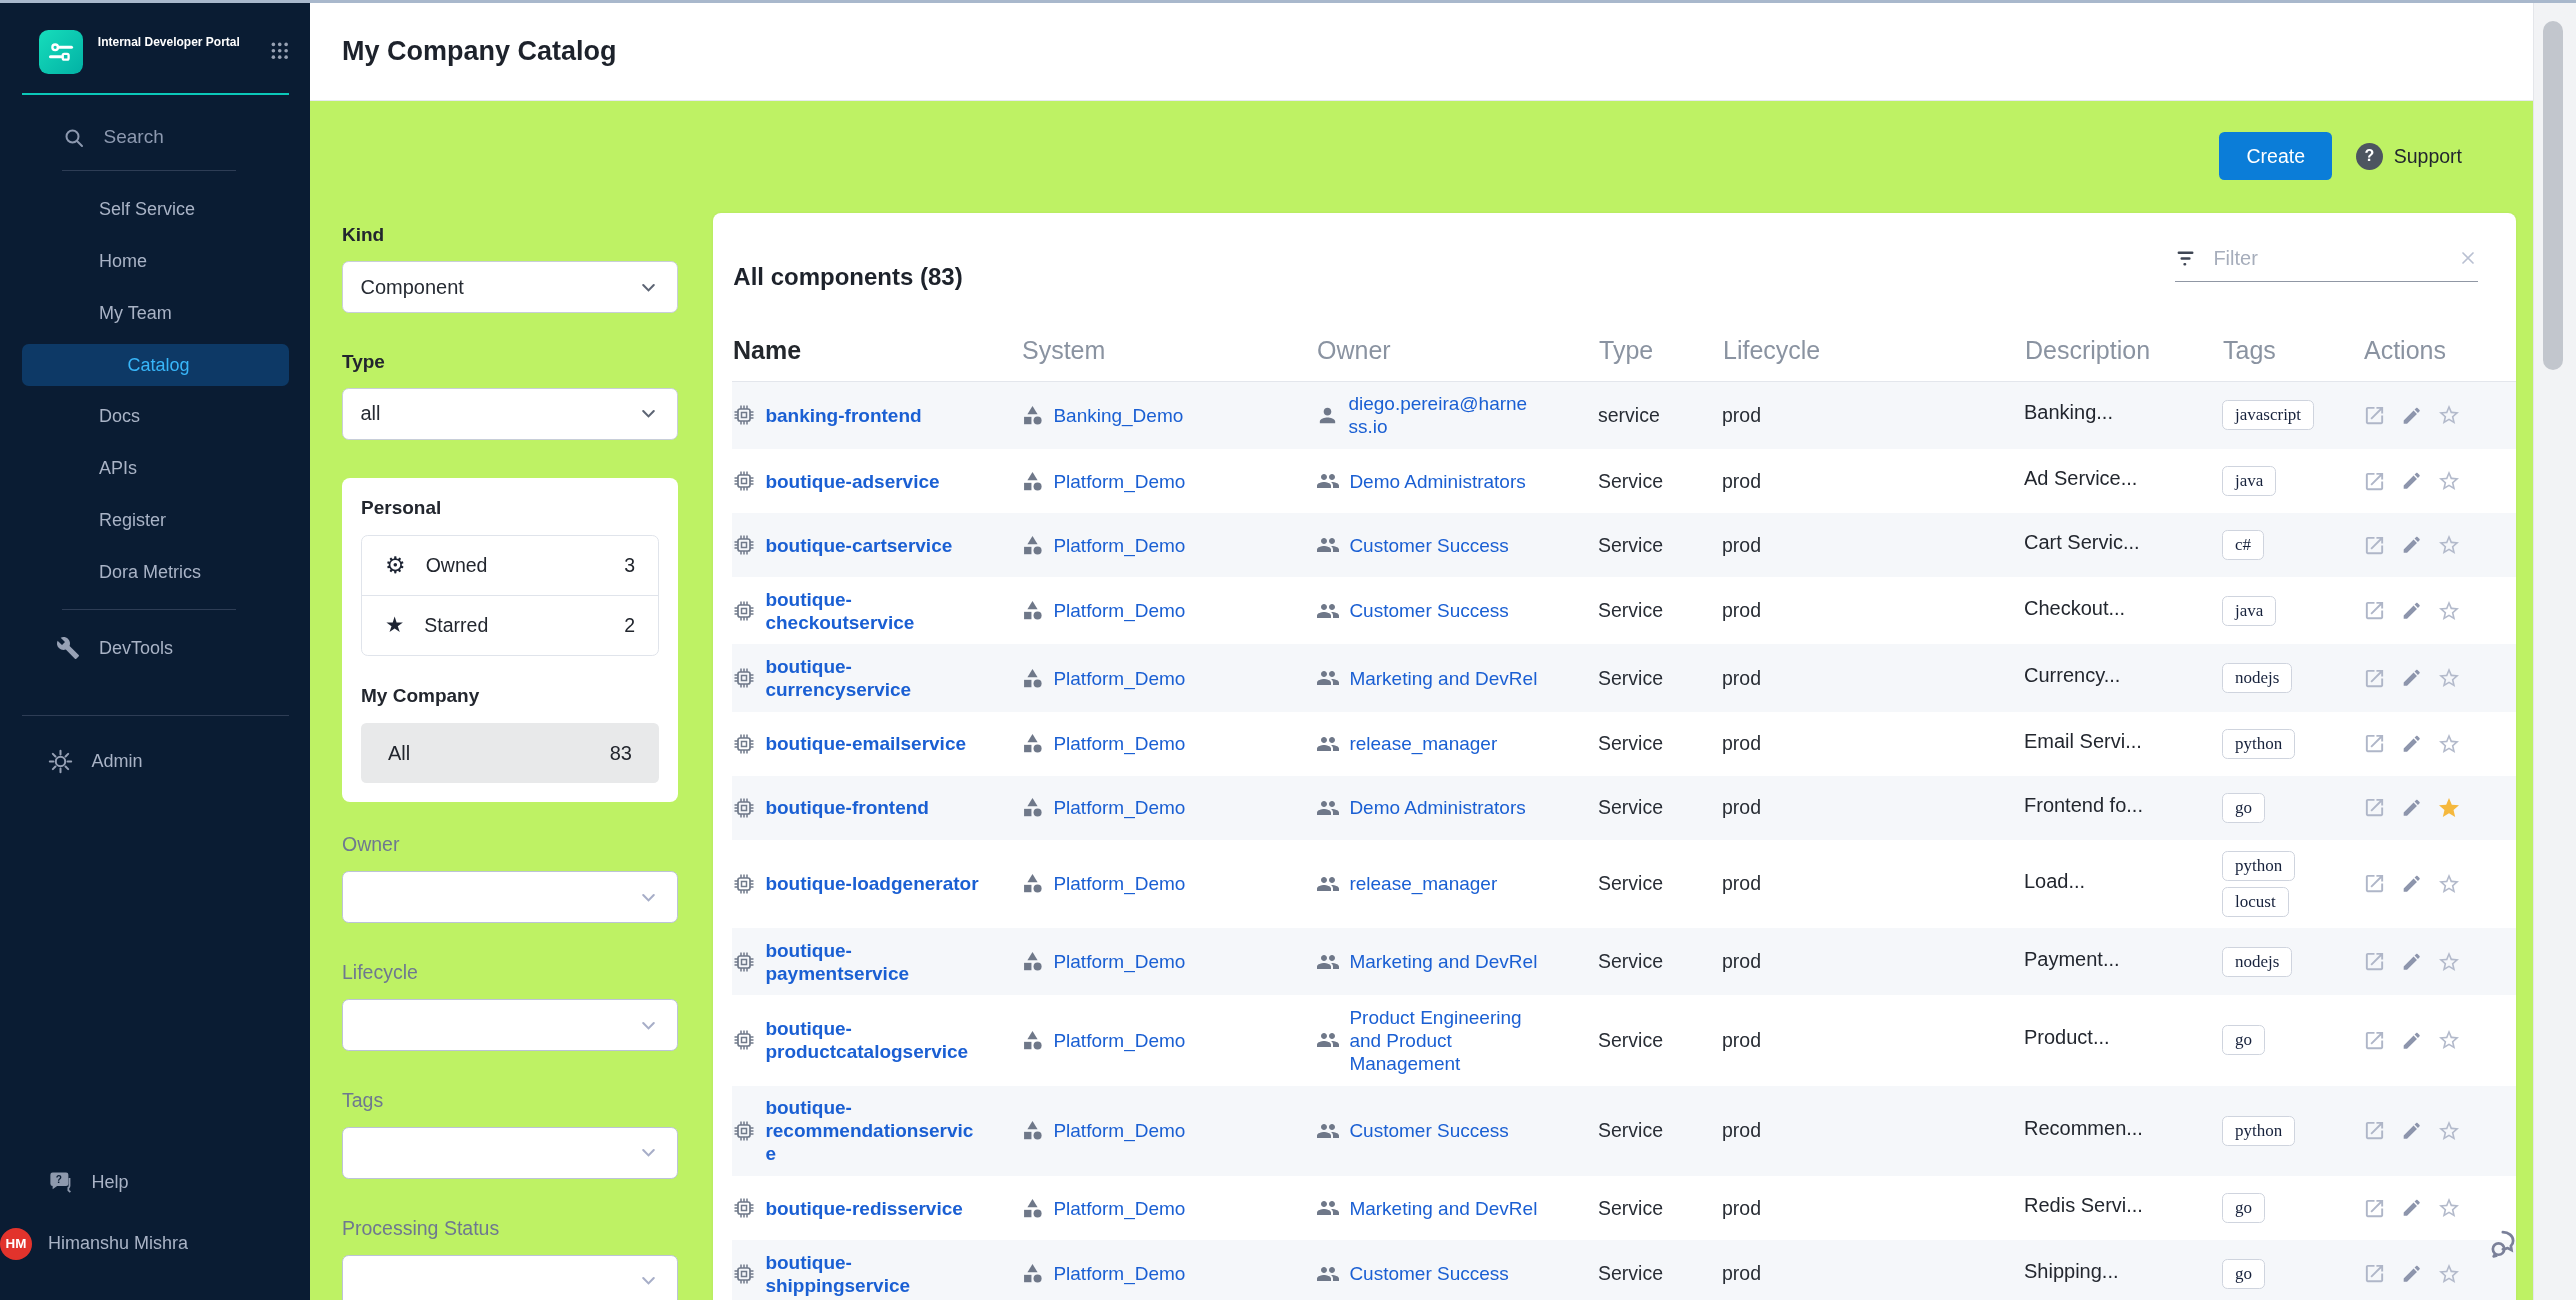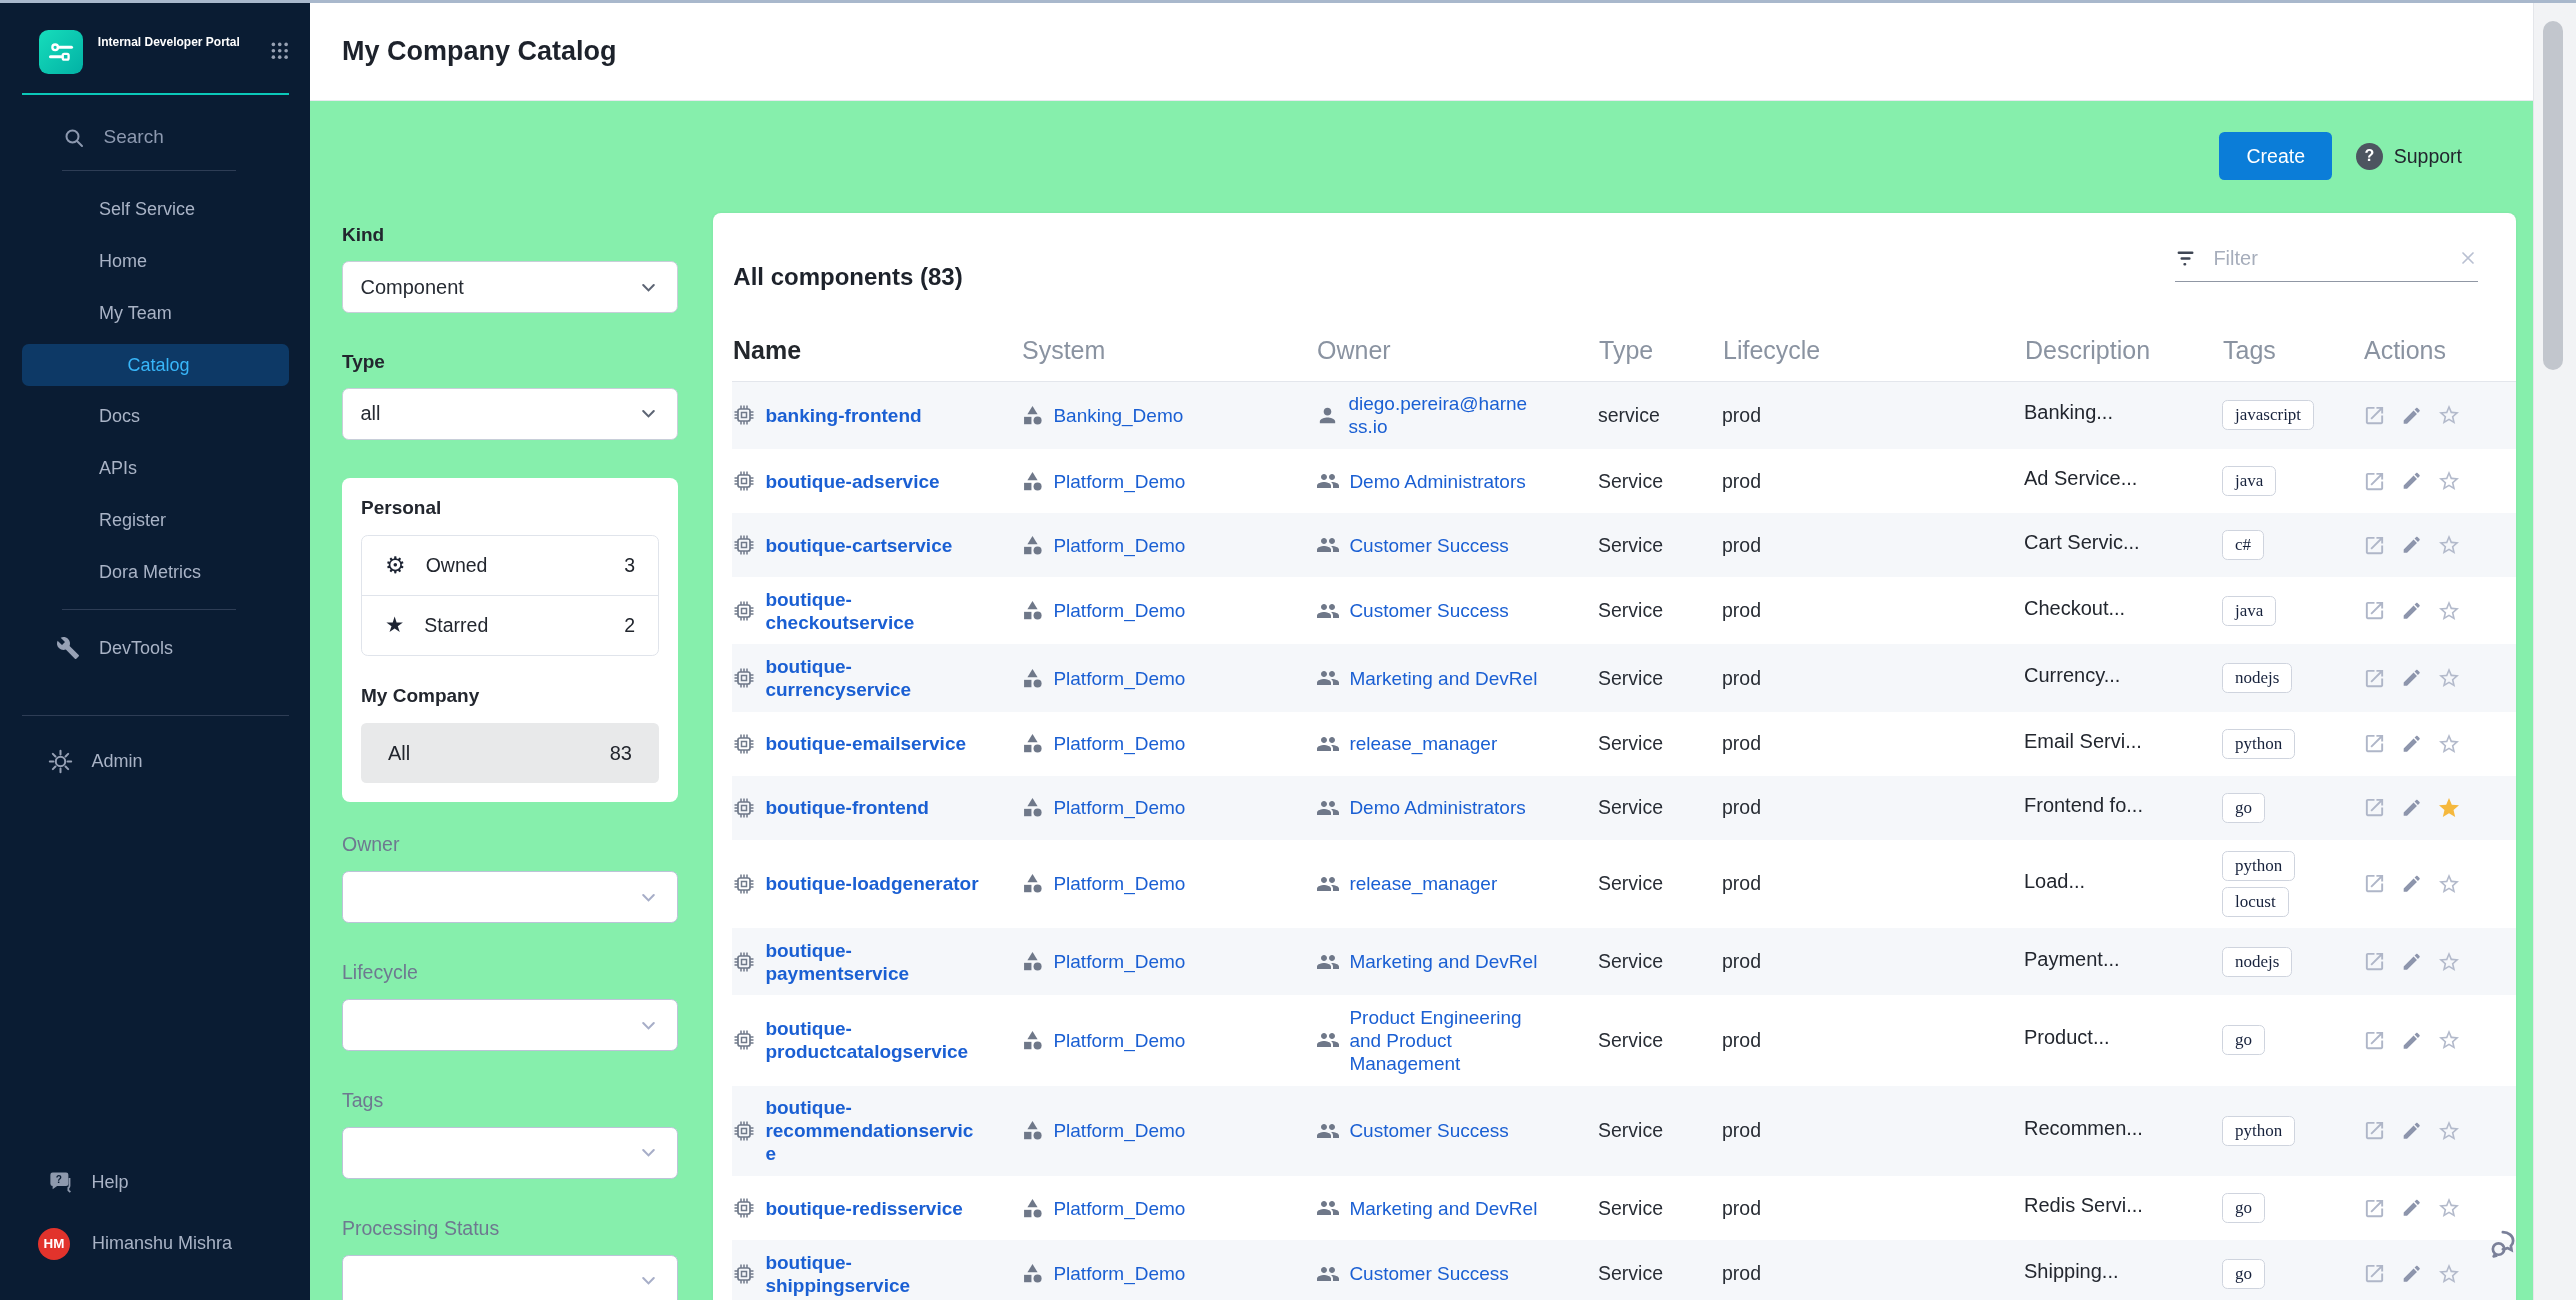--- a/index.html
+++ b/index.html
@@ -19,26 +19,26 @@
     display:flex;gap:17.5px;align-items:flex-start;font-size:19px;color:#8d99b0;cursor:pointer;}
   .nav{margin-top:12px;}
   .nav-item{height:52px;display:flex;align-items:center;padding-left:99px;font-size:18px;color:#a9b3c6;cursor:pointer;}
   .nav-item.active{margin:4.7px 21.5px;height:42px;padding-left:106px;background:#0d3966;border-radius:6.7px;color:#38b6f9;}
   .divider-short{border-top:1.3px solid #2e3d55;margin:10.7px 74px 10.7px 62px;}
   .divider-full{border-top:1.3px solid #2e3d55;margin:40px 21.5px 17.5px 21.5px;}
   .tool-item{display:flex;align-items:center;gap:19px;padding-left:56px;height:54px;font-size:18px;cursor:pointer;}
   .admin-item{display:flex;align-items:center;gap:17.5px;padding-left:47px;height:56px;font-size:18px;cursor:pointer;}
   .sidebar-bottom{margin-top:auto;padding-bottom:23px;}
   .help-item{display:flex;align-items:center;gap:17.5px;padding-left:47px;height:56px;font-size:18px;cursor:pointer;}
-  .user-item{display:flex;align-items:center;gap:22px;padding-left:38px;height:67px;font-size:18px;cursor:pointer;}
+  .user-item{display:flex;align-items:center;gap:16px;height:67px;font-size:18px;cursor:pointer;}
   .avatar{width:32px;height:32px;border-radius:50%;background:#e2332c;color:#fff;font-weight:bold;
     font-size:13.4px;display:flex;align-items:center;justify-content:center;flex-shrink:0;}
 
   
-  .main{flex:1;position:relative;background:#86efac;padding-left:35px;}
+  .main{flex:1;position:relative;background:#bef264;padding-left:35px;}
   .page-header{position:absolute;top:0;left:0;right:0;height:97px;background:#fff;
     border-bottom:1.3px solid #e7eaef;display:flex;align-items:center;padding-left:32px;}
   .page-title{font-size:27px;font-weight:bold;color:#1d222b;}
   .toolbar{position:absolute;top:129px;right:114px;display:flex;align-items:center;gap:24px;}
   .create-btn{height:48px;padding:0 27px;background:#0b7dd8;color:#fff;font-size:19.5px;border:none;border-radius:5.4px;cursor:pointer;}
   .support{display:flex;align-items:center;gap:10.7px;font-size:19.5px;color:#22262e;cursor:pointer;}
   .q-circle{width:27px;height:27px;border-radius:50%;background:#4d5560;color:#fff;font-size:16px;
     font-weight:bold;display:flex;align-items:center;justify-content:center;}
 
   

